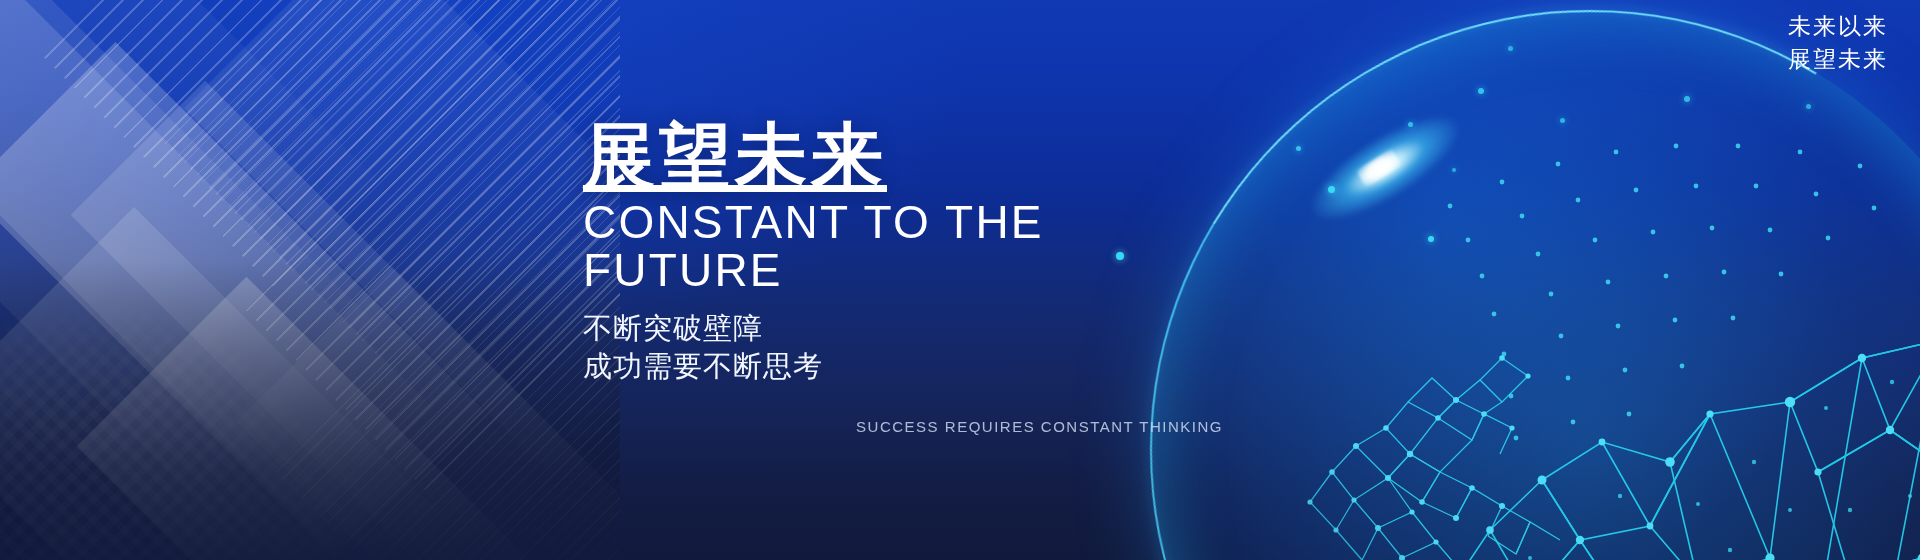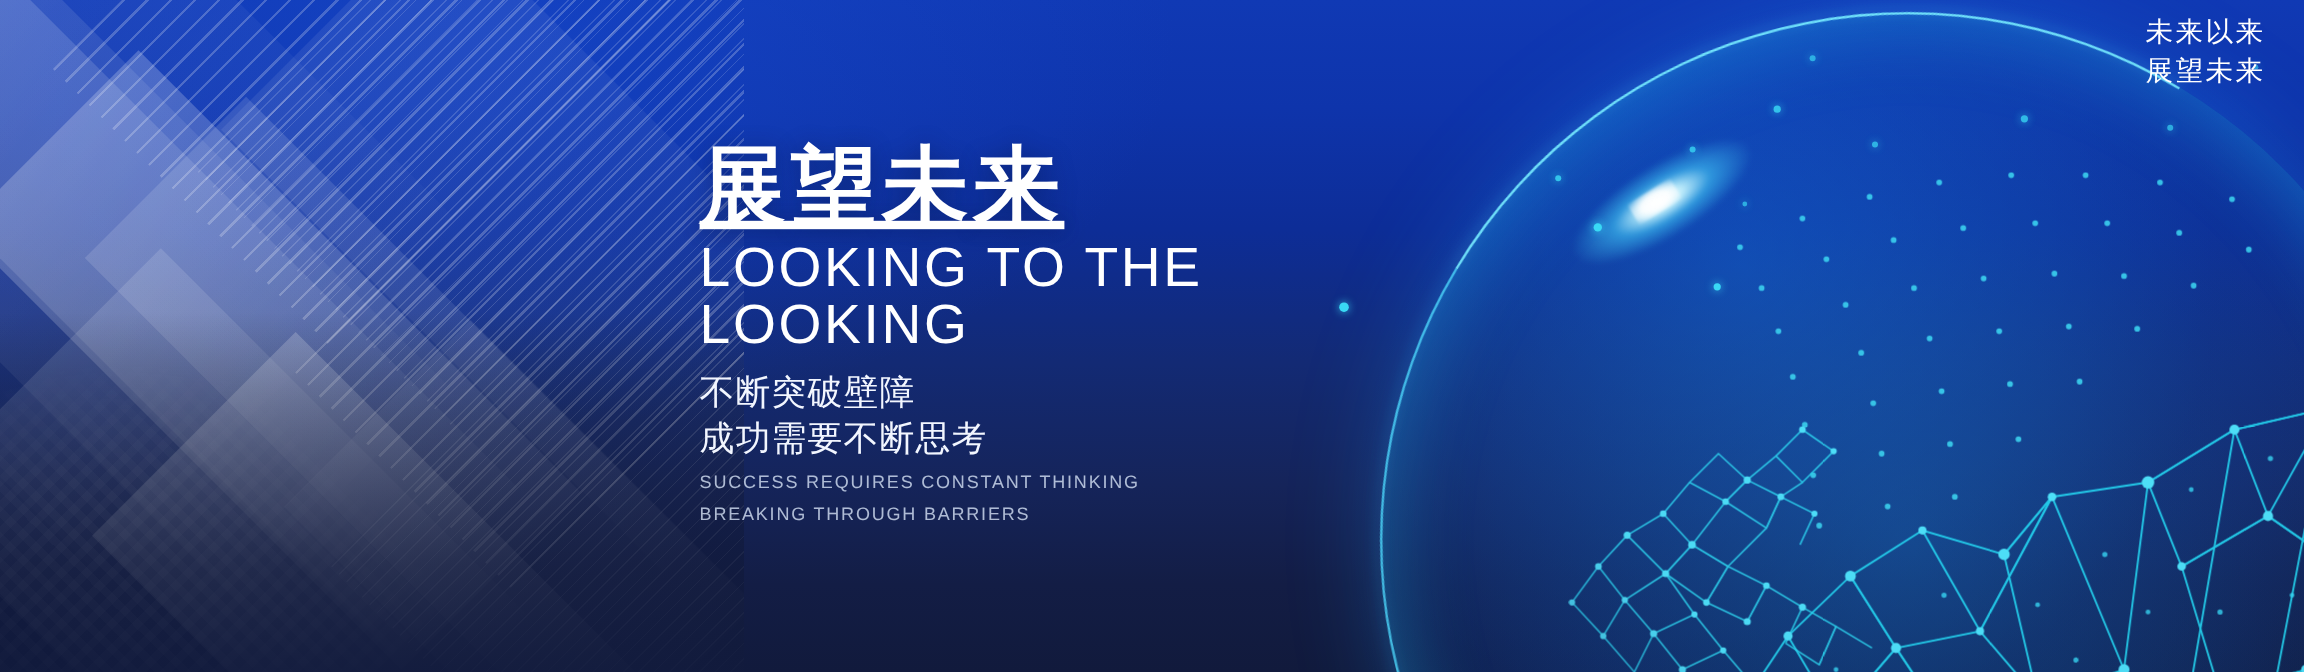--- a/index.html
+++ b/index.html
@@ -186,26 +186,27 @@
   }
   .sub-cn {
     margin: 14px 0 0 0;
     font-size: 29px;
     line-height: 1.33;
     font-weight: 400;
     color: #f2f6ff;
     letter-spacing: 1px;
   }
   .sub-en {
-    margin: 4px 0 0 0;
+    margin: 28px 0 0 0;
     font-size: 15px;
     line-height: 1.75;
     font-weight: 400;
     color: rgba(214,226,245,0.80);
     letter-spacing: 1.5px;
+    text-align: right;
   }
 
   
   .corner-tag {
     position: absolute;
     right: 32px;
     top: 10px;
     text-align: right;
     font-size: 23px;
     line-height: 1.42;
@@ -515,28 +516,27 @@
   <div class="particle" style="left:1478px; top:88px;  width:6px;  height:6px; opacity:.85;"></div>
   <div class="particle" style="left:1452px; top:168px; width:4px;  height:4px; opacity:.7;"></div>
   <div class="particle" style="left:1560px; top:118px; width:5px;  height:5px; opacity:.75;"></div>
   <div class="particle" style="left:1508px; top:46px;  width:5px;  height:5px; opacity:.7;"></div>
   <div class="particle" style="left:1684px; top:96px;  width:6px;  height:6px; opacity:.8;"></div>
   <div class="particle" style="left:1806px; top:104px; width:5px;  height:5px; opacity:.7;"></div>
   <div class="particle" style="left:1878px; top:54px;  width:4px;  height:4px; opacity:.6;"></div>
 
   <div class="copy">
     <h1 class="headline-cn">展望未来</h1>
-    <div class="headline-en">LOOKING TO THE LOOKING</div>
+    <div class="headline-en">CONSTANT TO THE FUTURE</div>
     <div class="sub-cn">
       <div>不断突破壁障</div>
       <div>成功需要不断思考</div>
     </div>
     <div class="sub-en">
       <div>SUCCESS REQUIRES CONSTANT THINKING</div>
-      <div>BREAKING THROUGH BARRIERS</div>
     </div>
   </div>
 
   <div class="corner-tag">
     <div>未来以来</div>
     <div>展望未来</div>
   </div>
 
 </div>
 

